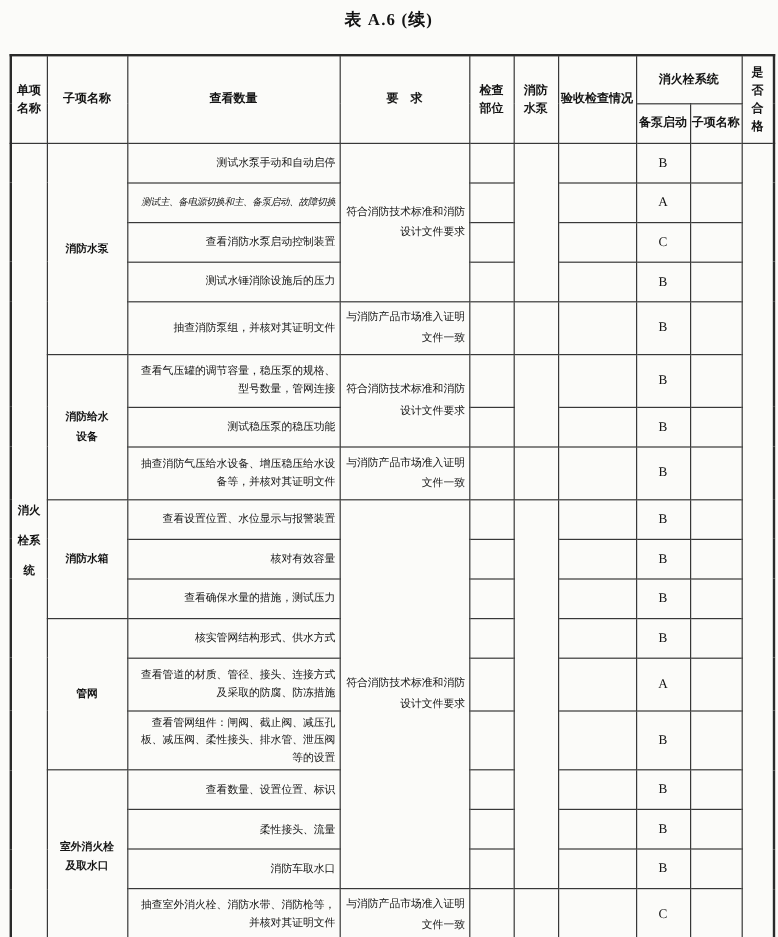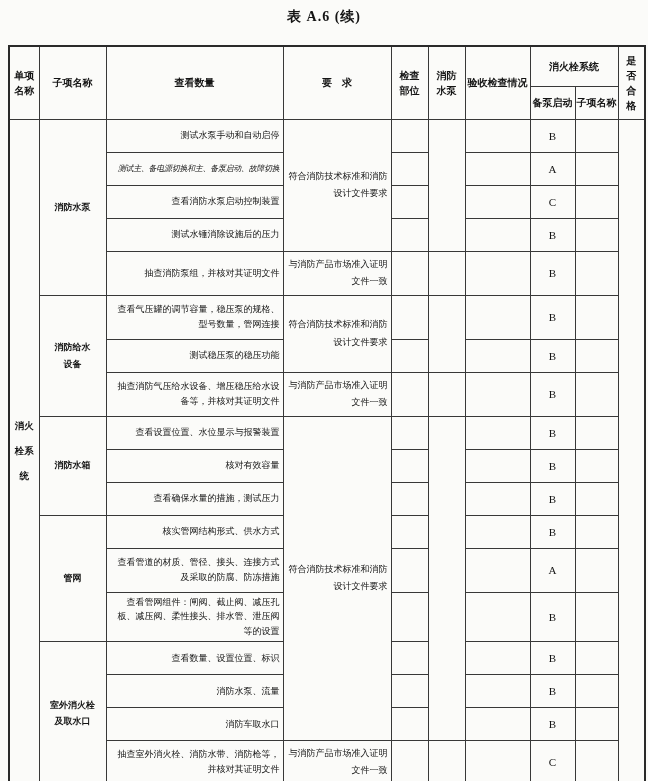--- a/index.html
+++ b/index.html
@@ -214,21 +214,21 @@
     </tr>
     <tr class="h1">
       <td rowspan="4" class="sub narrow">室外消火栓及取水口</td>
       <td class="content">查看数量、设置位置、标识</td>
       <td class="empty"></td>
       <td class="empty"></td>
       <td class="grade">B</td>
       <td class="empty"></td>
     </tr>
     <tr class="h1">
-      <td class="content">消防水泵、流量</td>
+      <td class="content">柔性接头、流量</td>
       <td class="empty"></td>
       <td class="empty"></td>
       <td class="grade">B</td>
       <td class="empty"></td>
     </tr>
     <tr class="h1">
       <td class="content">消防车取水口</td>
       <td class="empty"></td>
       <td class="empty"></td>
       <td class="grade">B</td>

